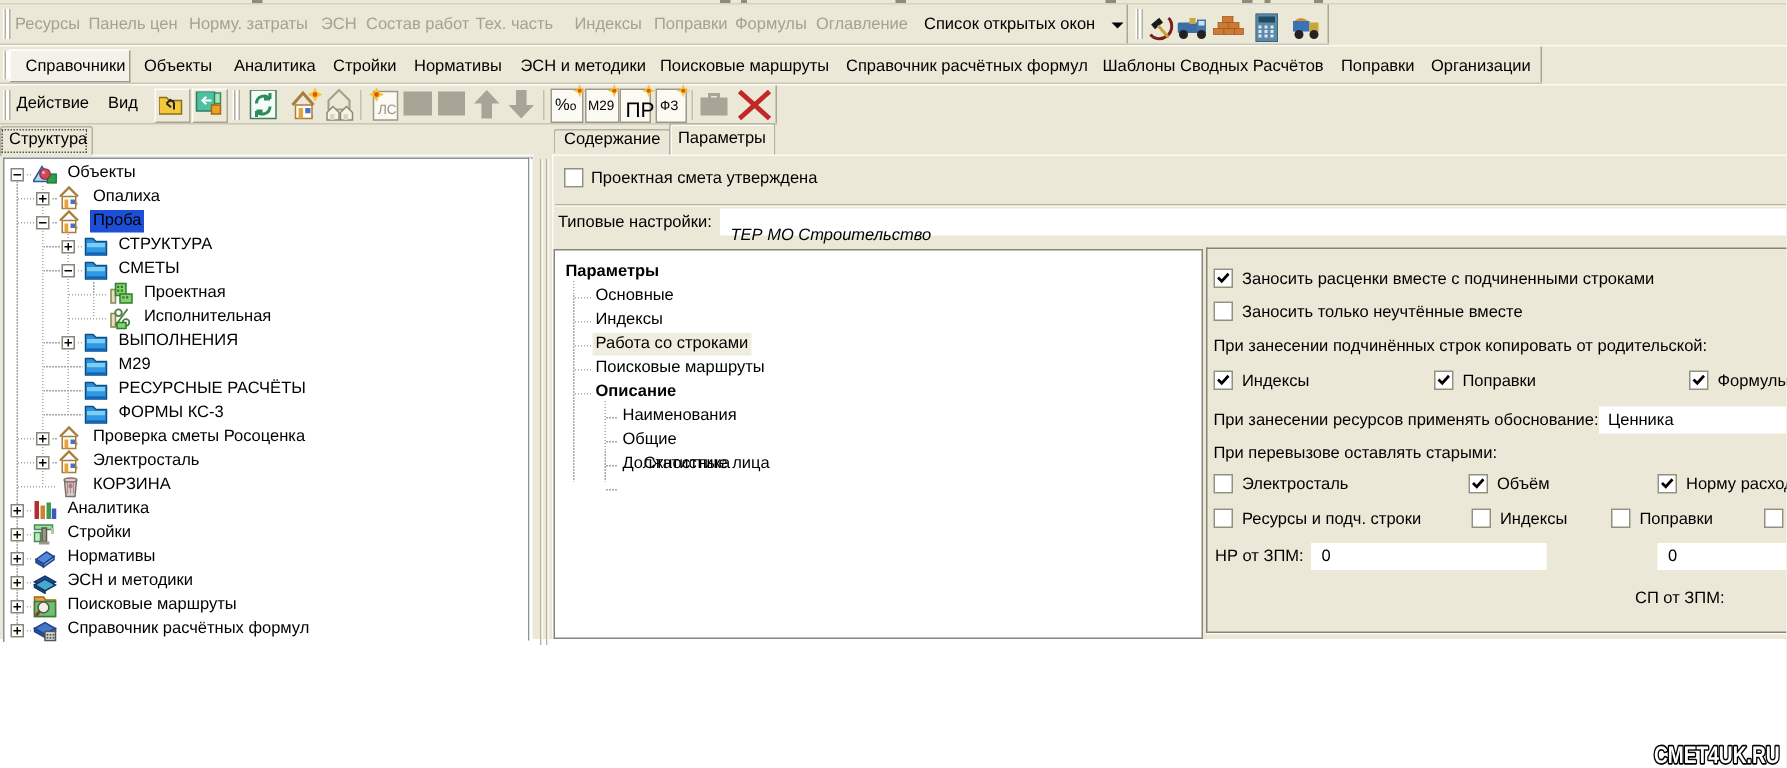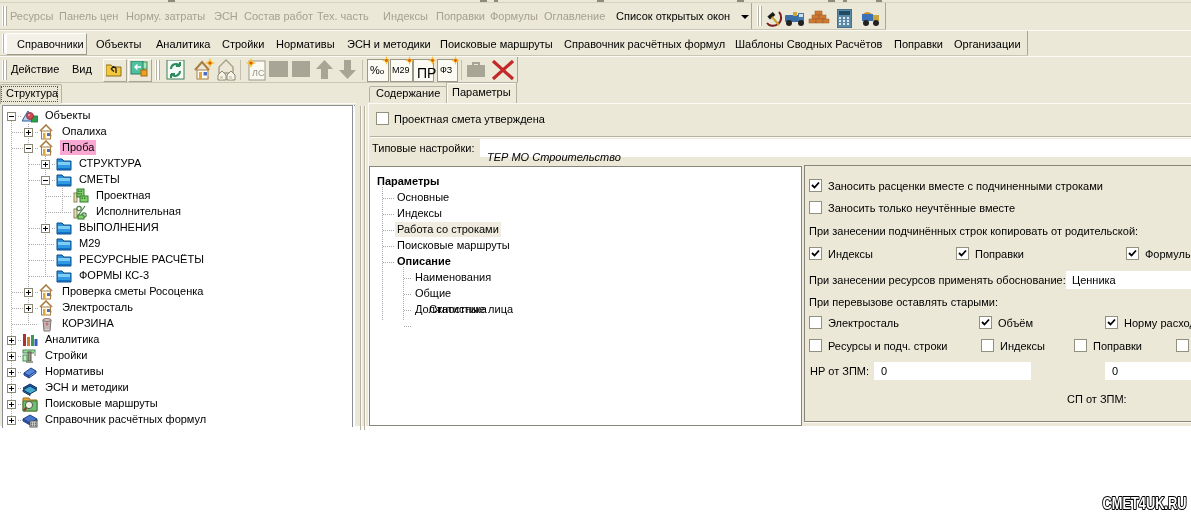--- a/index.html
+++ b/index.html
@@ -264,21 +264,21 @@
       <i></i>
     </div>
   <div class="dot-h" style="left:35px;top:148px;width:3px;"></div>
   <svg class="icon" style="left:39px;top:140px;" width="16" height="16" viewBox="0 0 16 16">
       <path d="M8 6 L13 12 l-1.5 1 L8 8 Z" fill="#b8976a"></path>
       <path d="M1 7 L7 1 L13 7" fill="none" stroke="#a97c3f" stroke-width="1.6"></path>
       <rect x="2.5" y="7" width="9" height="8" fill="#fdfdf4" stroke="#a97c3f"></rect>
       <rect x="4" y="9" width="2.5" height="6" fill="#e8a33d"></rect>
       <rect x="8" y="9" width="3" height="3" fill="#4d6fc4"></rect>
     </svg>
-  <div class="treeitem" style="left:60px;top:140px;padding:0 2px;background:#f9a8d4;">Проба</div>
+  <div class="treeitem" style="left:60px;top:140px;padding:0 2px;background:#1d4ed8;">Проба</div>
   <div class="dot-h" style="left:29px;top:164px;width:12px;"></div>
   <div class="ebox plus" style="left:41px;top:159px;">
       <i></i>
       <b></b>
     </div>
   <div class="dot-h" style="left:52px;top:164px;width:3px;"></div>
   <svg class="icon" style="left:56px;top:156px;" width="16" height="16" viewBox="0 0 16 16">
       <path d="M1 3 h5 l2 2 H15 v9 H1 Z" fill="#2a8fd8" stroke="#0c4f86"></path>
       <rect x="2" y="6" width="12" height="3" fill="#7fcdf4"></rect>
       <rect x="2" y="9" width="12" height="3.5" fill="#2f9ae2"></rect>
@@ -566,20 +566,20 @@
   <div class="cb" style="left:809px;top:339px;"></div>
   <div class="lbl" style="left:828px;top:340px;">Ресурсы и подч. строки</div>
   <div class="cb" style="left:981px;top:339px;"></div>
   <div class="lbl" style="left:1000px;top:340px;">Индексы</div>
   <div class="cb" style="left:1074px;top:339px;"></div>
   <div class="lbl" style="left:1093px;top:340px;">Поправки</div>
   <div class="cb" style="left:1176px;top:339px;"></div>
   <div class="lbl" style="left:810px;top:365px;">НР от ЗПМ:</div>
   <div class="whitefield" style="left:874px;top:362px;width:157px;height:18px;"></div>
   <div class="lbl" style="left:881px;top:365px;">0</div>
-  <div class="lbl" style="left:1067px;top:365px;margin-top:28px;">СП от ЗПМ:</div>
+  <div class="lbl" style="left:1090px;top:365px;margin-top:28px;">СП от ЗПМ:</div>
   <div class="whitefield" style="left:1105px;top:362px;width:86px;height:18px;"></div>
   <div class="lbl" style="left:1112px;top:365px;">0</div>
 </div>
 
 <svg id="wm" style="position:absolute;left:1101px;top:493px;" width="112" height="20">
     <text x="2" y="16" font-family="Liberation Sans" font-size="16" font-weight="bold" fill="#fff" stroke="#000" stroke-width="2.2" paint-order="stroke" stroke-linejoin="round" transform="scale(0.8,1)" transform-origin="0 0">CMET4UK.RU</text>
   </svg>
 
 </body></html>

